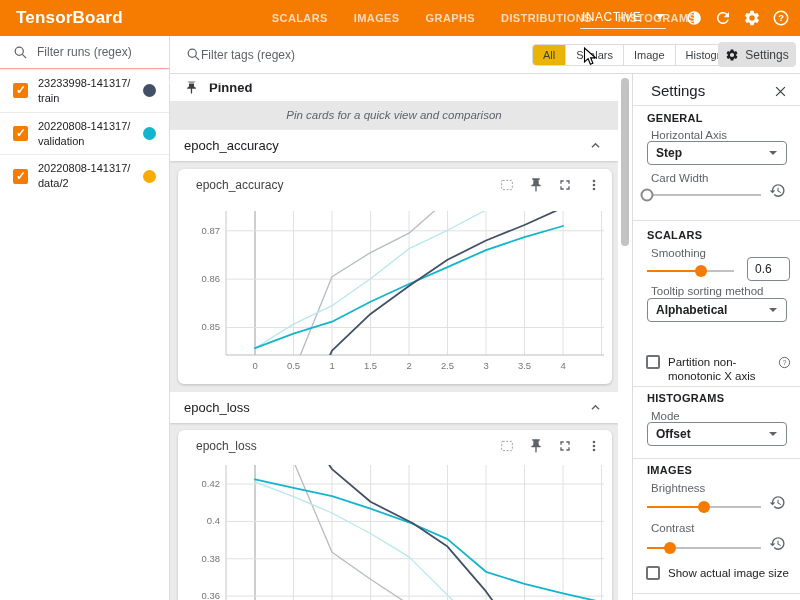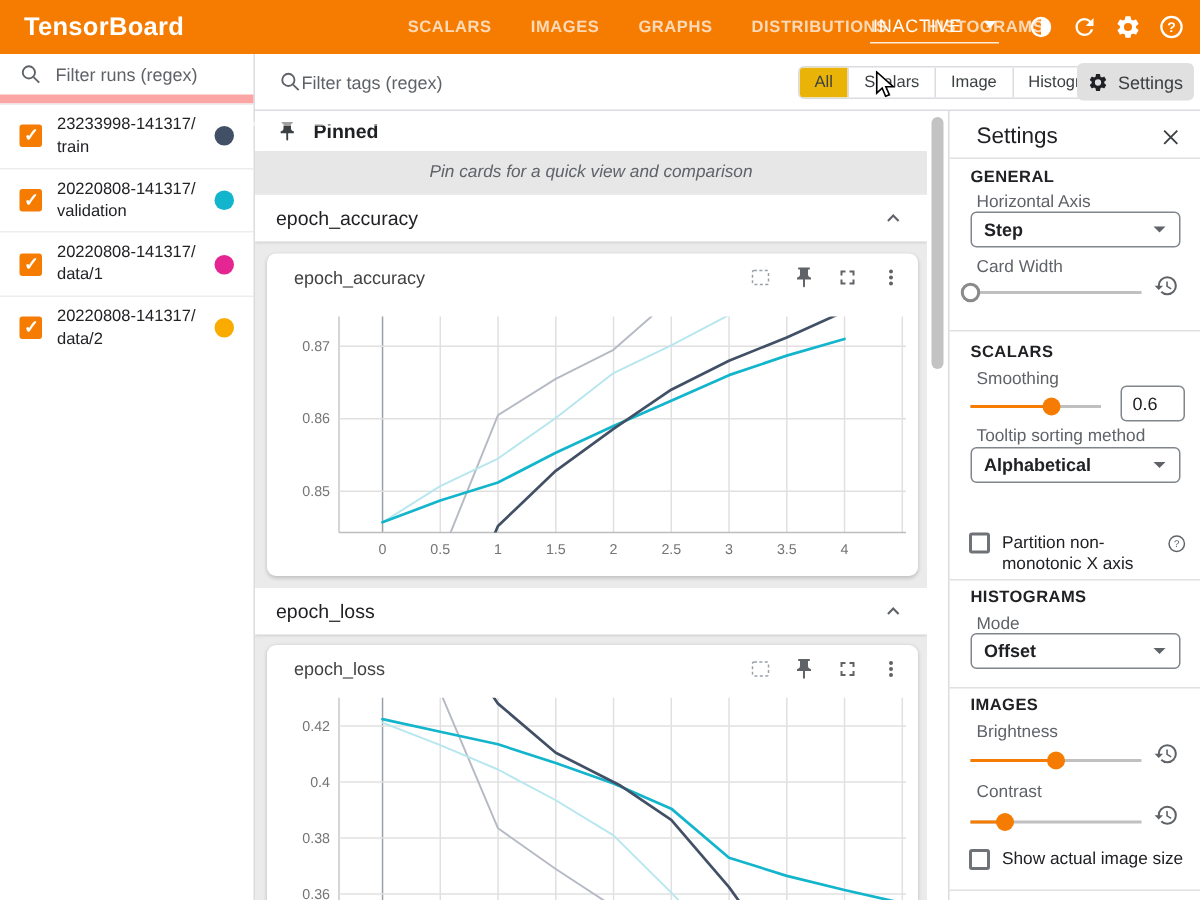--- a/index.html
+++ b/index.html
@@ -23,21 +23,21 @@
   .hdr-right { position:absolute; right:10px; top:0; height:36px; display:flex; align-items:center; gap:11px; }
   .run-status { width:86px; display:flex; align-items:center; justify-content:space-between;
     color:#fff; font-size:12px; letter-spacing:.5px; border-bottom:1px solid rgba(255,255,255,.85);
     padding:2px 2px 4px 2px; margin-right:8px; cursor:pointer; }
   .caret-w { width:0; height:0; border-left:4px solid transparent; border-right:4px solid transparent;
     border-top:5px solid #fff; }
   .hicon { width:18px; height:18px; color:#fff; cursor:pointer; display:block; }
   
   .sidebar { position:absolute; left:0; top:36px; width:170px; height:564px;
     background:#fff; border-right:1px solid #dadce0; z-index:10; }
-  .filter-row { height:33px; border-bottom:6px solid #fca5a5; display:flex; align-items:center; padding:0 13px; gap:9px; }
+  .filter-row { height:33px; border-bottom:1px solid #fca5a5; display:flex; align-items:center; padding:0 13px; gap:9px; }
   .sicon { width:15px; height:15px; color:#5f6368; flex:none; }
   .filter-input { border:none; outline:none; width:100%; font-size:12px; color:#202124;
     font-family:"Liberation Sans", sans-serif; background:transparent; }
   .filter-input::placeholder { color:#5f6368; }
   .runs-header { display:flex; align-items:center; padding:9px 13px 8px 13px; gap:10px; }
   .runs-header .rh-label { flex:1; font-size:12.5px; color:#202124; }
   .palette { width:17px; height:17px; color:#1f1f1f; cursor:pointer; }
   .run-row { display:flex; align-items:center; padding:6px 13px; gap:10px; border-top:1px solid #ededed; cursor:pointer; }
   .run-label { flex:1; width:86px; font-size:11px; line-height:1.35; color:#202124; word-break:break-all; }
   .run-dot { width:13px; height:13px; border-radius:50%; flex:none; }
@@ -216,25 +216,20 @@
     </div>
     <div class="run-row">
       <span class="cb checked"></span>
       <span class="run-label">23233998-141317/train</span>
       <span class="run-dot" style="background: rgb(66, 80, 102);"></span>
     </div>
     <div class="run-row">
       <span class="cb checked"></span>
       <span class="run-label">20220808-141317/validation</span>
       <span class="run-dot" style="background: rgb(18, 181, 203);"></span>
-    </div>
-    <div class="run-row">
-      <span class="cb checked"></span>
-      <span class="run-label">20220808-141317/data/1</span>
-      <span class="run-dot" style="background: rgb(229, 37, 146);"></span>
     </div>
     <div class="run-row">
       <span class="cb checked"></span>
       <span class="run-label">20220808-141317/data/2</span>
       <span class="run-dot" style="background: rgb(249, 171, 0);"></span>
     </div>
   </div>
 
   <div class="toolbar">
     <div class="tag-search">

